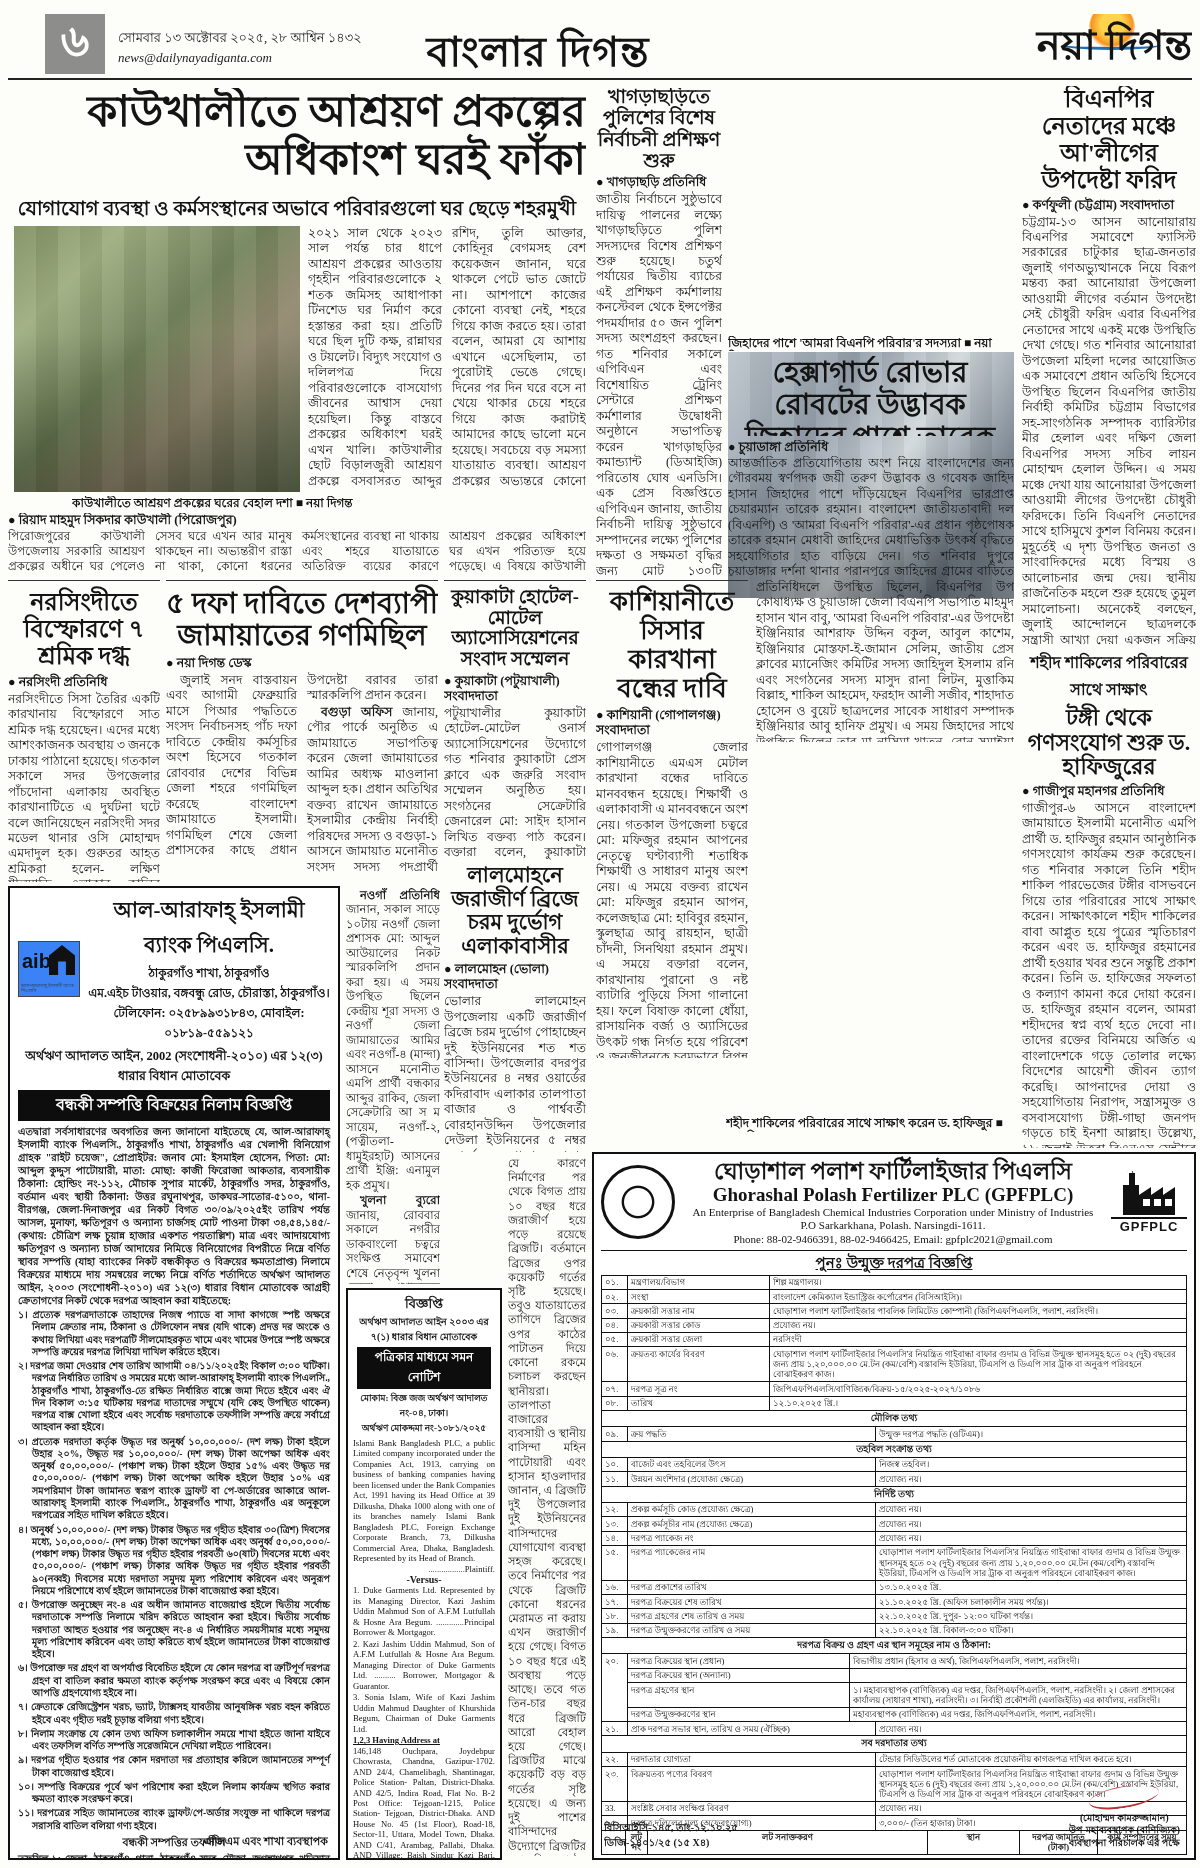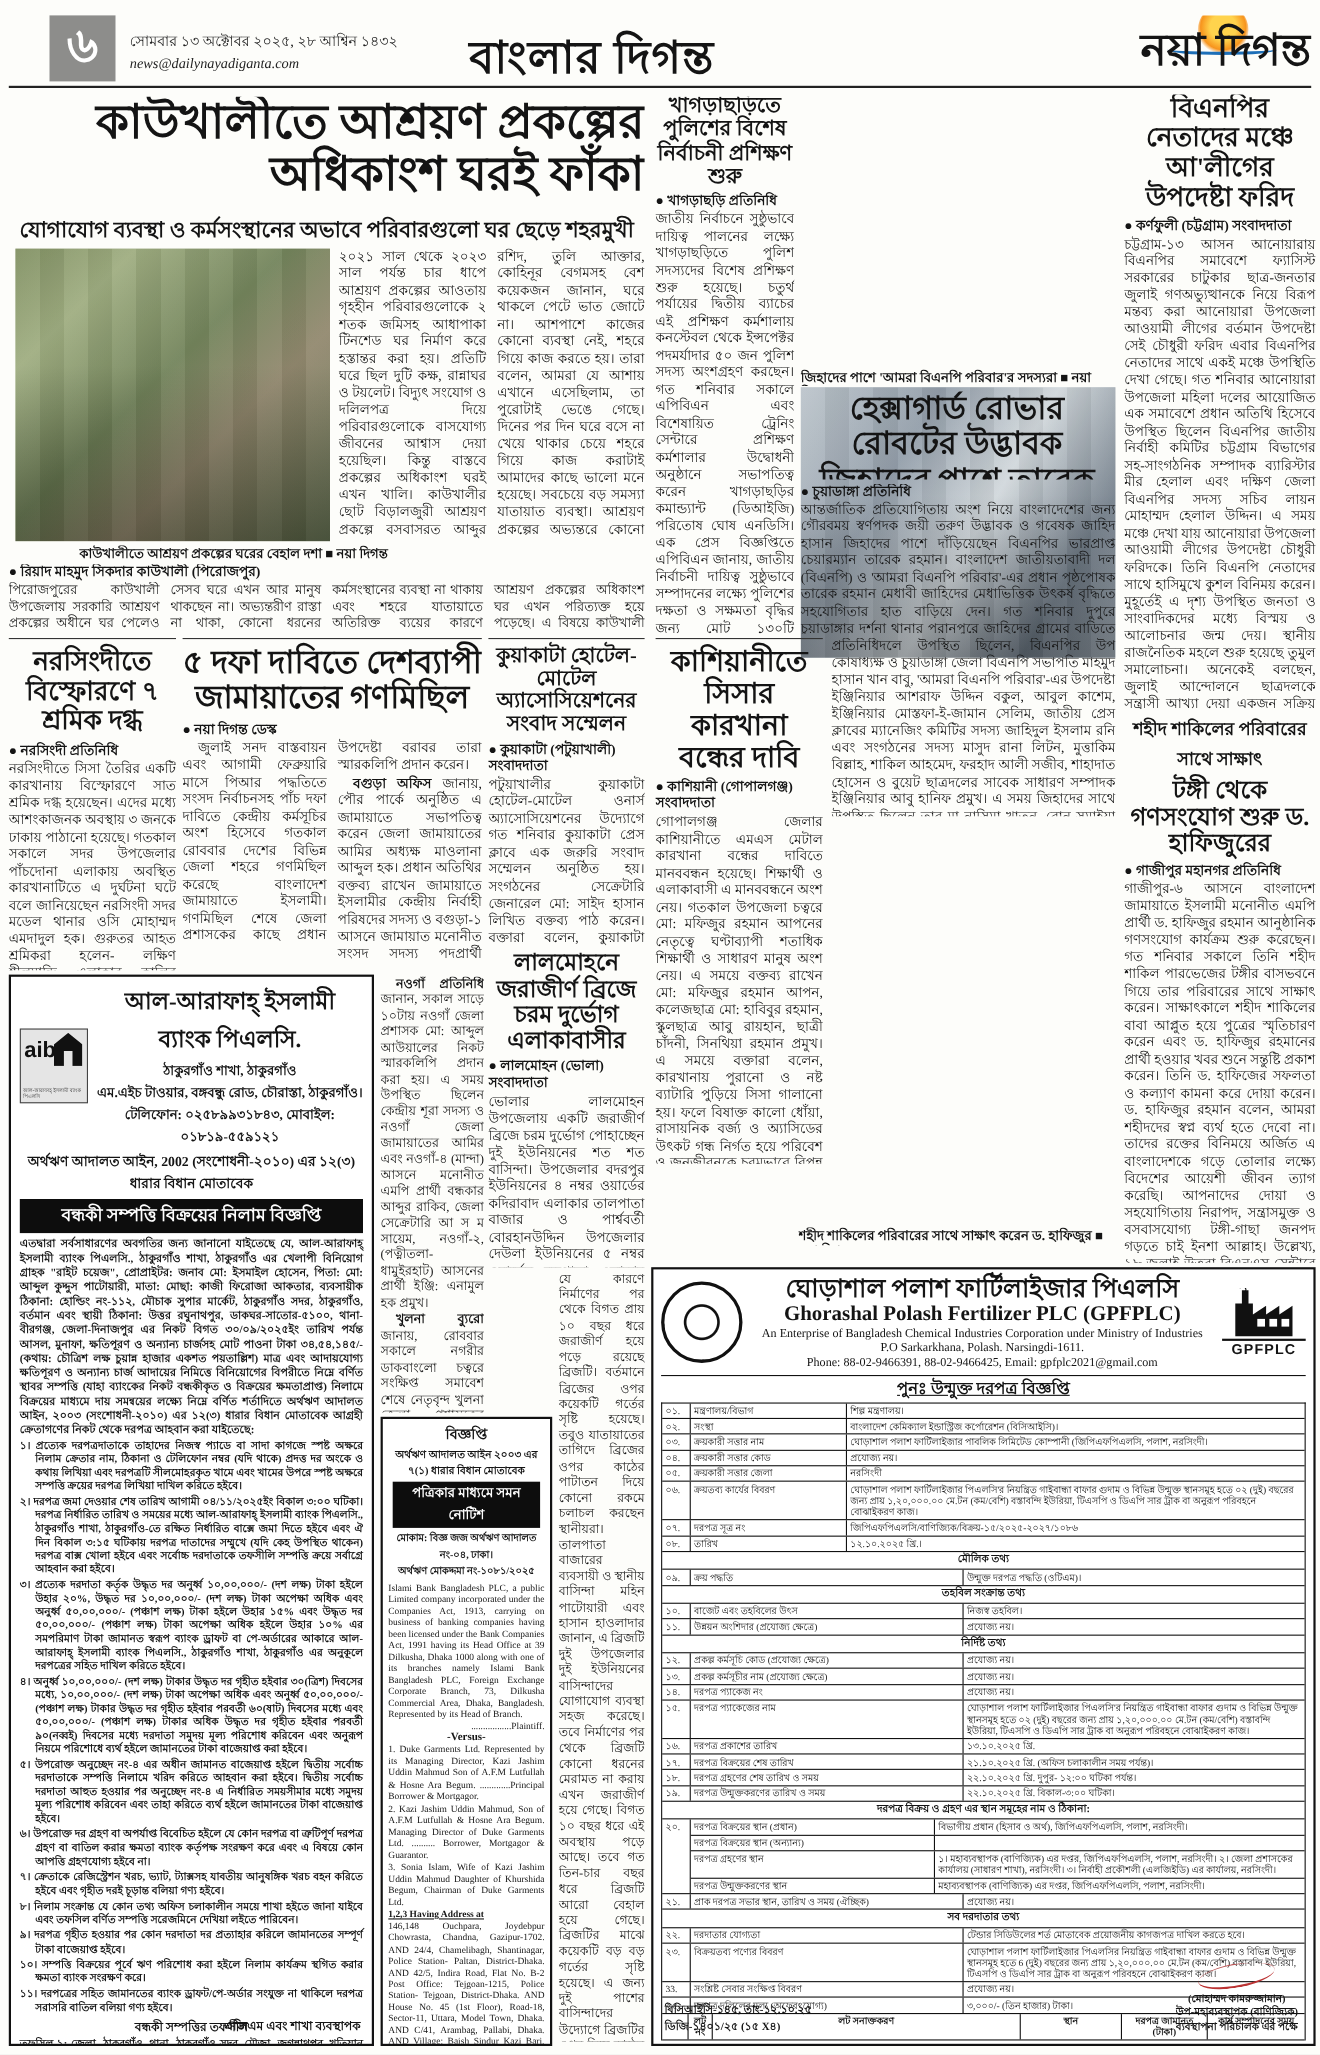--- a/index.html
+++ b/index.html
@@ -31,21 +31,21 @@
      background:linear-gradient(0deg, rgba(0,0,0,.28), rgba(255,255,255,.06) 60%),
      repeating-linear-gradient(90deg, rgba(255,255,255,.05) 0 22px, rgba(0,0,0,.05) 22px 44px); }
   .cols2 { columns:2; column-gap:10px; }
   .cols4 { columns:4; column-gap:10px; }
   .lead-in { font-weight:bold; }
   .para { text-indent:14px; margin-bottom:1px; }
   .rule-top { border-top:1.5px solid #333; }
   
   .adbox { border:2px solid #111; background:#fff; }
   .blackbar { background:#0d0d0d; color:#fff; font-weight:bold; text-align:center; }
-  .aib-logo { width:62px; height:68px; background:#e5e5e5; border:1px solid #444; position:relative; font-family:"Liberation Sans",sans-serif; }
+  .aib-logo { width:62px; height:56px; background:#3b82f6; border:1px solid #444; position:relative; font-family:"Liberation Sans",sans-serif; }
   .aib-logo .mark { position:absolute; right:4px; top:3px; width:26px; height:30px; background:#111; clip-path:polygon(0 100%,0 35%,50% 0,100% 35%,100% 100%,65% 100%,65% 55%,35% 55%,35% 100%); }
   .aib-logo .txt { position:absolute; left:3px; top:8px; font-size:20px; font-weight:bold; color:#111; }
   .aib-logo .sub { position:absolute; left:2px; bottom:2px; font-size:4.5px; color:#333; line-height:1.1; }
   .gp-globe { width:74px; height:74px; border-radius:50%; border:3px solid #111;
       background:radial-gradient(circle,#fff 0 28%,#111 30% 33%,#fff 35%),
       repeating-conic-gradient(#111 0 4deg,#fff 4deg 22deg); }
   .gp-factory { width:76px; text-align:center; font-family:"Liberation Sans",sans-serif; }
   .gp-factory svg { display:block; margin:0 auto; }
   .gp-factory .fx { font-size:13px; font-weight:bold; letter-spacing:1px; border-top:2px solid #111; margin-top:2px; }
   

